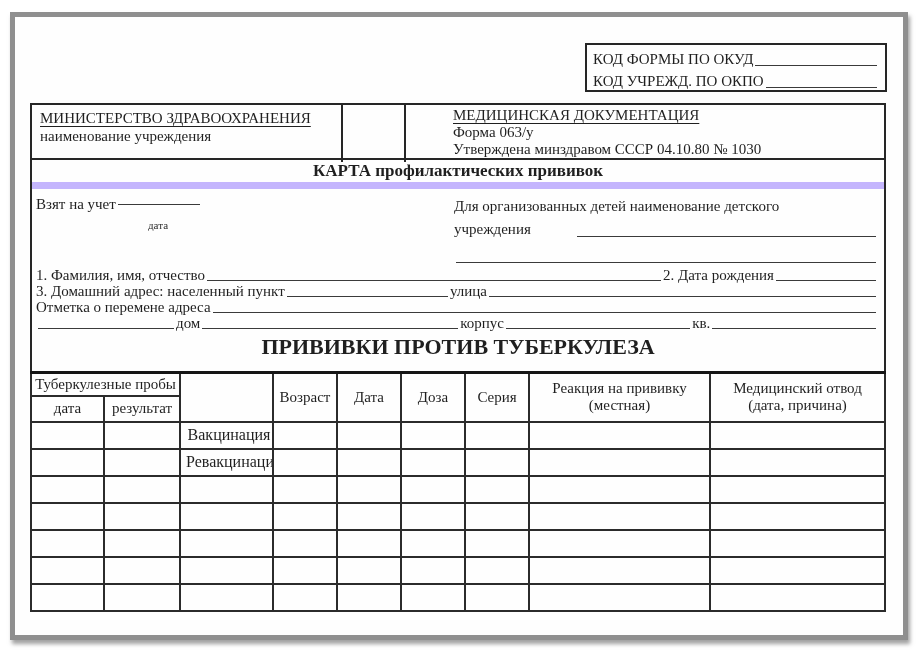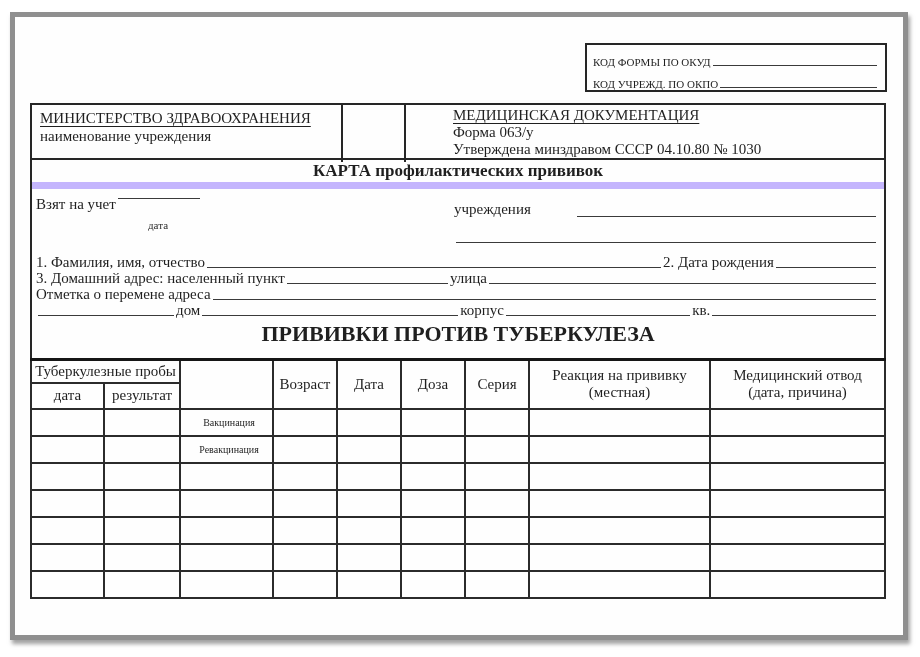--- a/index.html
+++ b/index.html
@@ -17,21 +17,21 @@
     background: #fefefe;
     box-shadow: 2px 4px 4px rgba(110,110,110,0.65);
   }
   
   .code-box {
     position: absolute;
     left: 570px; top: 26px;
     width: 302px; height: 49px;
     border: 2px solid #262626;
     padding: 1px 6px;
-    font-size: 11px;
+    font-size: 15px;
   }
   .code-line { display: flex; align-items: flex-end; height: 22px; white-space: nowrap; }
   
   .fill {
     flex: 1 1 auto;
     border-bottom: 1px solid #3a3a3a;
     height: 3px;
     margin: 0 2px 2px 2px;
     min-width: 8px;
   }
@@ -73,29 +73,29 @@
     font-size: 17px;
     line-height: 21px;
     padding: 0 0 1px 0;
   }
   .reg-row {
     display: flex;
     padding: 7px 6px 0 4px;
     font-size: 15px;
   }
   .reg-left { width: 250px; }
-  .reg-left-line { display: flex; align-items: flex-start; white-space: nowrap; }
+  .reg-left-line { display: flex; align-items: center; white-space: nowrap; }
   .date-caption { font-size: 11px; margin: 6px 0 0 112px; color: #2a2a2a; }
   .reg-right { margin-left: auto; width: 424px; line-height: 20px; }
   .reg-right-l2 { display: flex; align-items: flex-end; white-space: nowrap; margin-top: 3px; gap: 44px; }
   .reg-right-l3 { display: flex; align-items: flex-end; height: 26px; }
   .flds { padding: 0 6px 0 4px; font-size: 15px; }
   .fline { display: flex; align-items: flex-end; line-height: 16px; }
   .fline span.lbl { white-space: nowrap; }
-  .fline.first { margin-top: 9px; }
+  .fline.first { margin-top: 2px; }
   .section-title {
     text-align: center;
     font-weight: bold;
     font-size: 22px;
     margin-top: 6px;
     padding-bottom: 14px;
     line-height: 20px;
   }
   
   table.vacc {
@@ -109,21 +109,21 @@
     border: 2px solid #2b2b2b;
     font-weight: normal;
     text-align: center;
     vertical-align: middle;
     overflow: hidden;
   }
   table.vacc th { font-size: 15px; line-height: 17px; }
   th.group-hdr { font-size: 13.5px; height: 23px; }
   th.sub-hdr { height: 26px; font-size: 14.5px; }
   th.two-line { font-size: 13.5px; line-height: 16px; }
-  td.rowlabel { text-align: left; font-size: 10px; padding-left: 5px; font-family: Liberation Serif, serif; }
+  td.rowlabel { text-align: left; font-size: 16px; padding-left: 5px; font-family: Liberation Serif, serif; }
   table.vacc tbody td { height: 27px; }
 </style>
 </head>
 <body>
 
 <div class="page-frame">
 
   <div class="code-box">
     <div class="code-line">
       <span>КОД ФОРМЫ ПО ОКУД</span>
@@ -157,20 +157,21 @@
 
       <div class="reg-row">
         <div class="reg-left">
           <div class="reg-left-line">
             <span class="lbl">Взят на учет</span>
             <span class="fill fw" style="width:82px"></span>
           </div>
           <div class="date-caption">дата</div>
         </div>
         <div class="reg-right">
+          <div>Для организованных детей наименование детского</div>
           <div class="reg-right-l2">
             <span class="lbl">учреждения</span>
             <span class="fill"></span>
           </div>
           <div class="reg-right-l3">
             <span class="fill"></span>
           </div>
         </div>
       </div>
 

